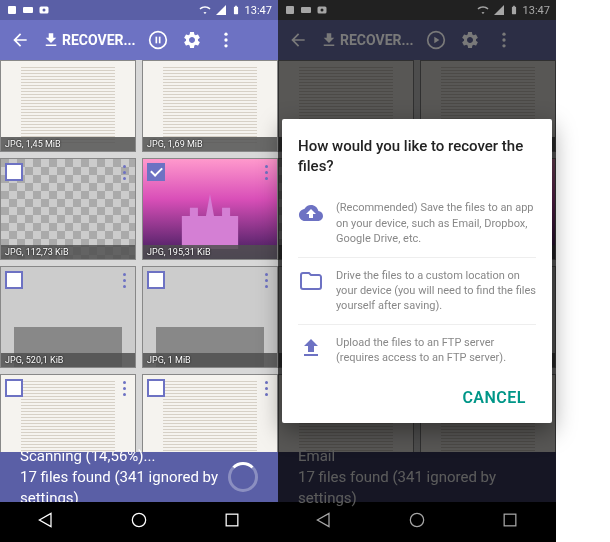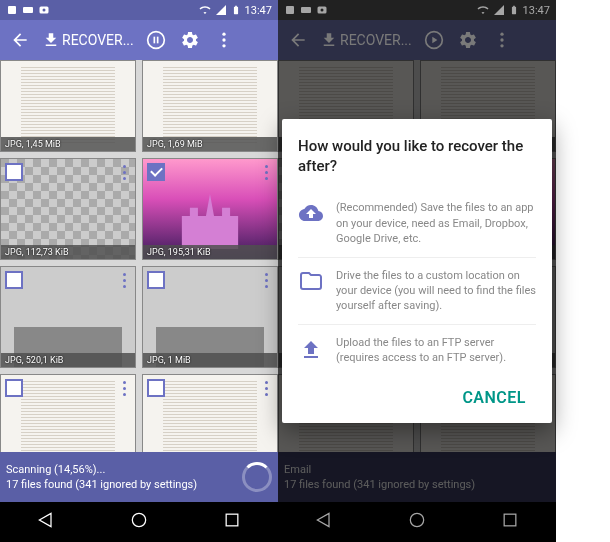--- a/index.html
+++ b/index.html
@@ -1,57 +1,57 @@
 <!DOCTYPE html>
 <html><head>
 <meta charset="utf-8">
 <style>
 * { margin: 0; padding: 0; box-sizing: border-box; }
 body { font-family: Roboto, Arial, sans-serif; background: #fff; width: 610px; height: 542px; overflow: hidden; display: flex; }
 .phone { width: 278px; height: 542px; position: relative; background: #84cc16; display: flex; flex-direction: column; }
 .status-bar { height: 20px; background: #5a5fa6; display: flex; align-items: center; justify-content: flex-end; padding: 0 6px; color: #fff; font-size: 11px; gap: 4px; }
 .status-left { display: flex; gap: 4px; margin-right: auto; }
 .app-bar { height: 40px; background: #6d72c3; display: flex; align-items: center; padding: 0 8px; color: #fff; gap: 10px; }
-.app-title { flex: 1; font-size: 14px; font-weight: 400; white-space: nowrap; overflow: hidden; text-overflow: ellipsis; }
+.app-title { flex: 1; font-size: 14px; font-weight: 700; white-space: nowrap; overflow: hidden; text-overflow: ellipsis; }
 .icon-btn { width: 24px; height: 24px; display: flex; align-items: center; justify-content: center; cursor: pointer; }
 .icon-btn svg { width: 20px; height: 20px; fill: #fff; }
 .download-group { display: flex; align-items: center; gap: 2px; }
 .grid { flex: 1; background: #d8d8d8; overflow: hidden; padding: 0; display: grid; grid-template-columns: 1fr 1fr; gap: 6px; align-content: start; }
 .card { background: #fff; border: 1px solid #888; position: relative; height: 92px; }
 .card.tall { height: 102px; }
 .thumb { width: 100%; height: 100%; background: #ccc; position: relative; overflow: hidden; display:flex; align-items:center; justify-content:center;}
 .thumb.doc { background: #f5f3ef; }
 .thumb.doc::before { content:""; position:absolute; top:6px; left:20px; right:20px; bottom:6px; background: repeating-linear-gradient(#d6d0c6 0 1px, transparent 1px 3px); }
 .thumb.checker { background: repeating-conic-gradient(#ccc 0 25%, #aaa 0 50%) 0 0/16px 16px; }
 .thumb.castle { background: linear-gradient(to bottom, #ff99cc 0%, #d94fb8 40%, #3a1a5a 100%); }
 .thumb.castle::after { content:""; position:absolute; bottom:10px; left:20%; width:60%; height:55%; background: #d47fd4; clip-path: polygon(15% 100%, 15% 40%, 25% 40%, 25% 25%, 35% 25%, 35% 40%, 45% 40%, 50% 0%, 55% 40%, 65% 40%, 65% 25%, 75% 25%, 75% 40%, 85% 40%, 85% 100%);}
 .thumb.shadow::after { content:""; position:absolute; bottom:0; left:10%; width:80%; height:40%; background:#888;}
 .checkbox { position: absolute; top: 4px; left: 4px; width: 18px; height: 18px; border: 2px solid #6d72c3; background: #fff; z-index: 2; }
 .checkbox.checked { background: #6d72c3; }
 .checkbox.checked::after { content: ""; position: absolute; left: 4px; top: 0px; width: 5px; height: 9px; border: solid #fff; border-width: 0 2px 2px 0; transform: rotate(45deg); }
 .more-dots { position: absolute; top: 4px; right: 4px; width: 14px; height: 18px; display: flex; flex-direction: column; align-items: center; justify-content: space-around; z-index: 2; cursor: pointer; }
 .more-dots span { width: 3px; height: 3px; background: #6d72c3; border-radius: 50%; }
 .caption { position: absolute; bottom: 0; left: 0; right: 0; background: rgba(80,80,80,0.85); color: #fff; font-size: 9px; padding: 2px 4px; text-shadow: 0 0 2px #000; }
-.footer { height: 50px; background: #5a5fa6; color: #fff; display: flex; align-items: center; padding: 0 6px; font-size: 11px; }
+.footer { height: 50px; background: #5a5fa6; color: #fff; display: flex; align-items: center; padding: 0 20px; font-size: 15px; }
 .footer-text { flex: 1; line-height: 1.4; }
 .spinner { width: 30px; height: 30px; border: 3px solid rgba(255,255,255,0.3); border-top-color: #fff; border-radius: 50%; }
 .navbar { height: 40px; background: #000; display: flex; align-items: center; justify-content: space-around; }
 .navbar svg { width: 20px; height: 20px; fill: none; stroke: #fff; stroke-width: 1.5; }
 
 .phone.right .status-bar { background: #333; }
 .phone.right .app-bar { background: #44476a; color: #bbb; }
 .phone.right .icon-btn svg { fill: #bbb; }
 .phone.right .grid, .phone.right .footer { filter: brightness(0.55); }
 .phone.right .footer { background:#3d3f66; }
 
 .overlay { position: absolute; top: 0; left: 0; right: 0; bottom: 0; background: rgba(0,0,0,0.35); display: flex; align-items: center; justify-content: center; z-index: 10; }
 .dialog { background: #fff; width: 270px; border-radius: 2px; box-shadow: 0 8px 24px rgba(0,0,0,0.4); padding: 18px 16px 8px; }
 .dialog-title { font-size: 15px; font-weight: 500; color: #222; margin-bottom: 14px; line-height: 1.3; }
 .opt { display: flex; gap: 12px; padding: 10px 0; border-bottom: 1px solid #eee; cursor: pointer; }
-.opt:last-of-type { border-bottom: none; align-items: center; }
+.opt:last-of-type { border-bottom: none; }
 .opt-icon { width: 26px; height: 26px; flex-shrink: 0; display: flex; align-items: center; justify-content: center; }
 .opt-icon svg { width: 24px; height: 24px; fill: #6d72c3; }
 .opt-text { font-size: 11px; color: #888; line-height: 1.4; }
 .dialog-actions { display: flex; justify-content: flex-end; padding-top: 4px; }
 .dialog-btn { color: #009688; font-size: 16px; font-weight: 600; padding: 8px 10px; cursor: pointer; letter-spacing: 0.5px; }
 </style>
 </head>
 <body>
 
 <div class="phone">
@@ -344,29 +344,29 @@
     <div><svg viewBox="0 0 24 24">
           <circle cx="12" cy="12" r="8"></circle>
         </svg></div>
     <div><svg viewBox="0 0 24 24">
           <rect x="5" y="5" width="14" height="14"></rect>
         </svg></div>
   </div>
 
   <div class="overlay">
     <div class="dialog">
-      <div class="dialog-title">How would you like to recover the after?</div>
+      <div class="dialog-title">How would you like to recover the files?</div>
       <div id="dialog-opts">
           <div class="opt">
             <div class="opt-icon">
               <svg viewBox="0 0 24 24">
                 <path d="M19.35 10.04C18.67 6.59 15.64 4 12 4 9.11 4 6.6 5.64 5.35 8.04 2.34 8.36 0 10.91 0 14c0 3.31 2.69 6 6 6h13c2.76 0 5-2.24 5-5 0-2.64-2.05-4.78-4.65-4.96zM14 13v4h-4v-4H7l5-5 5 5h-3z"></path>
               </svg>
             </div>
-            <div class="opt-text">(Recommended) Save the files to an app on your device, need as Email, Dropbox, Google Drive, etc.</div>
+            <div class="opt-text">(Recommended) Save the files to an app on your device, such as Email, Dropbox, Google Drive, etc.</div>
           </div>
           <div class="opt">
             <div class="opt-icon">
               <svg viewBox="0 0 24 24">
                 <path d="M10 4H4c-1.1 0-2 .9-2 2v12c0 1.1.9 2 2 2h16c1.1 0 2-.9 2-2V8c0-1.1-.9-2-2-2h-8l-2-2z" fill="none" stroke="#6d72c3" stroke-width="2"></path>
               </svg>
             </div>
             <div class="opt-text">Drive the files to a custom location on your device (you will need to find the files yourself after saving).</div>
           </div>
           <div class="opt">

